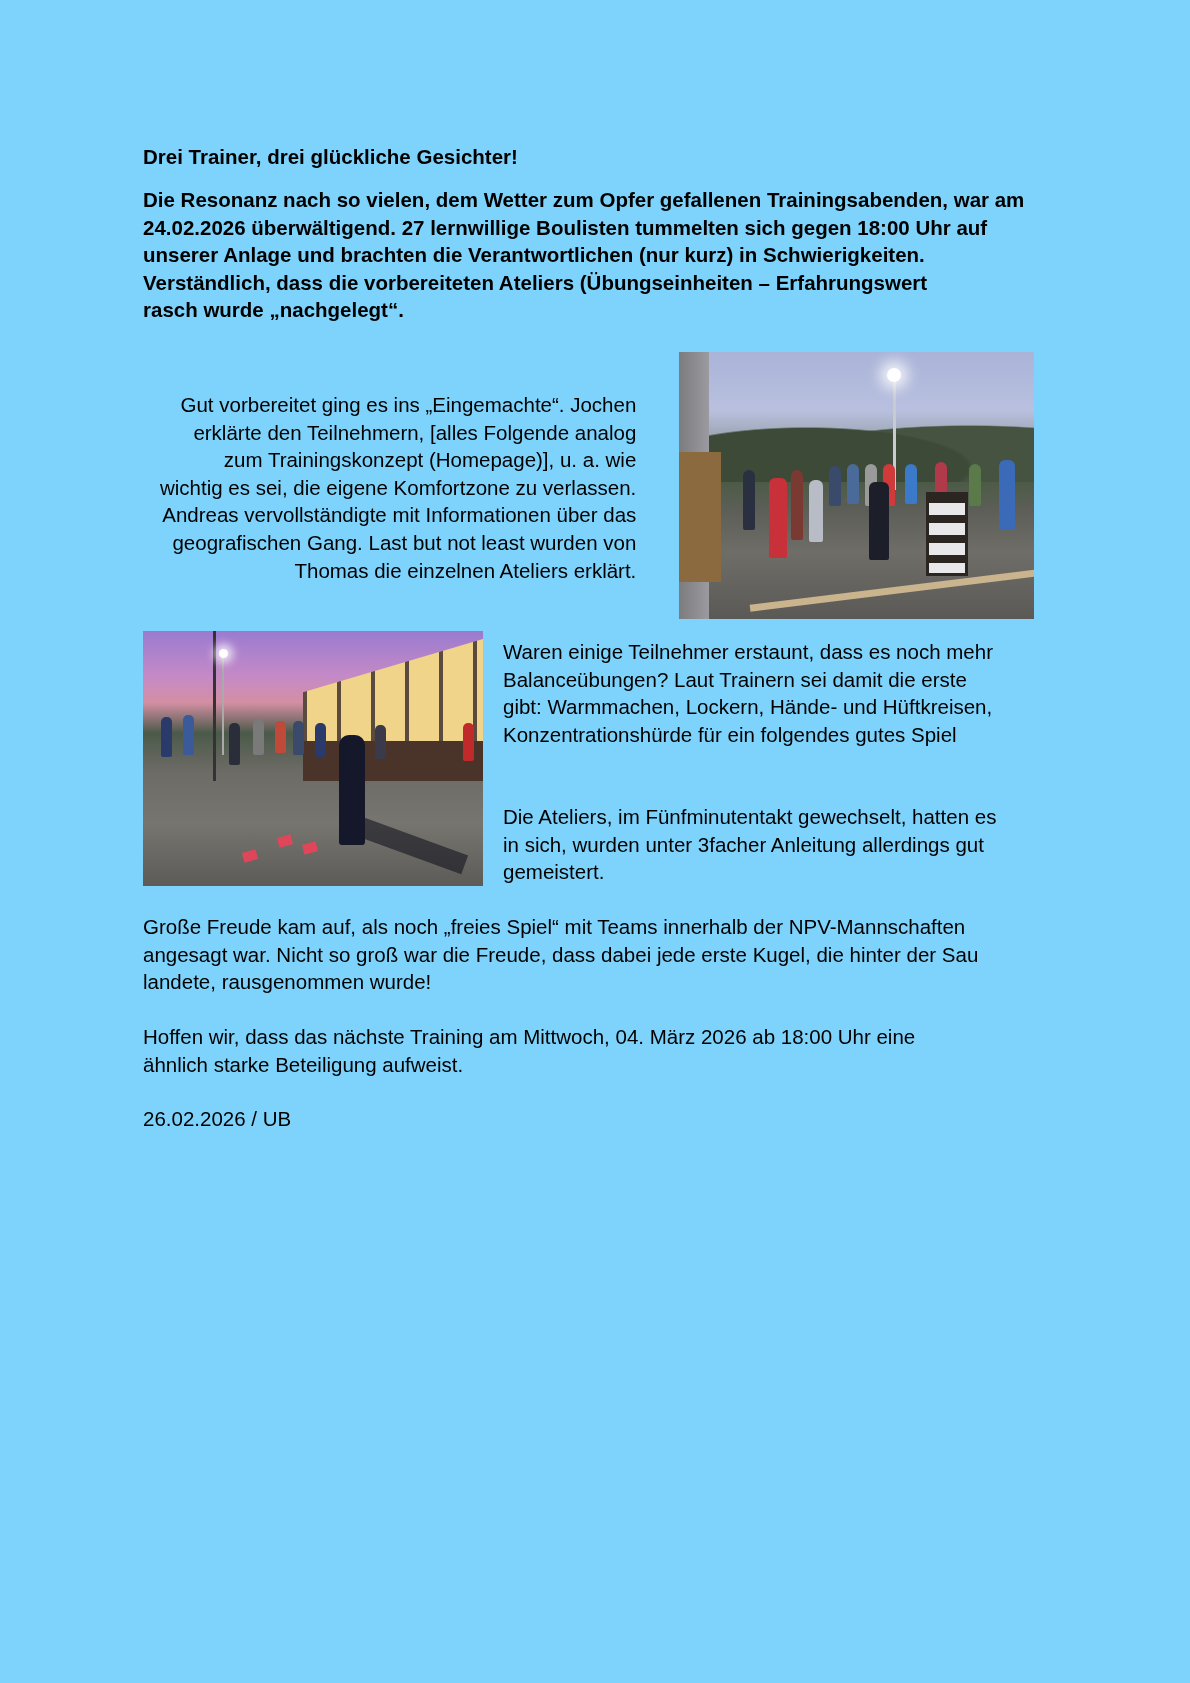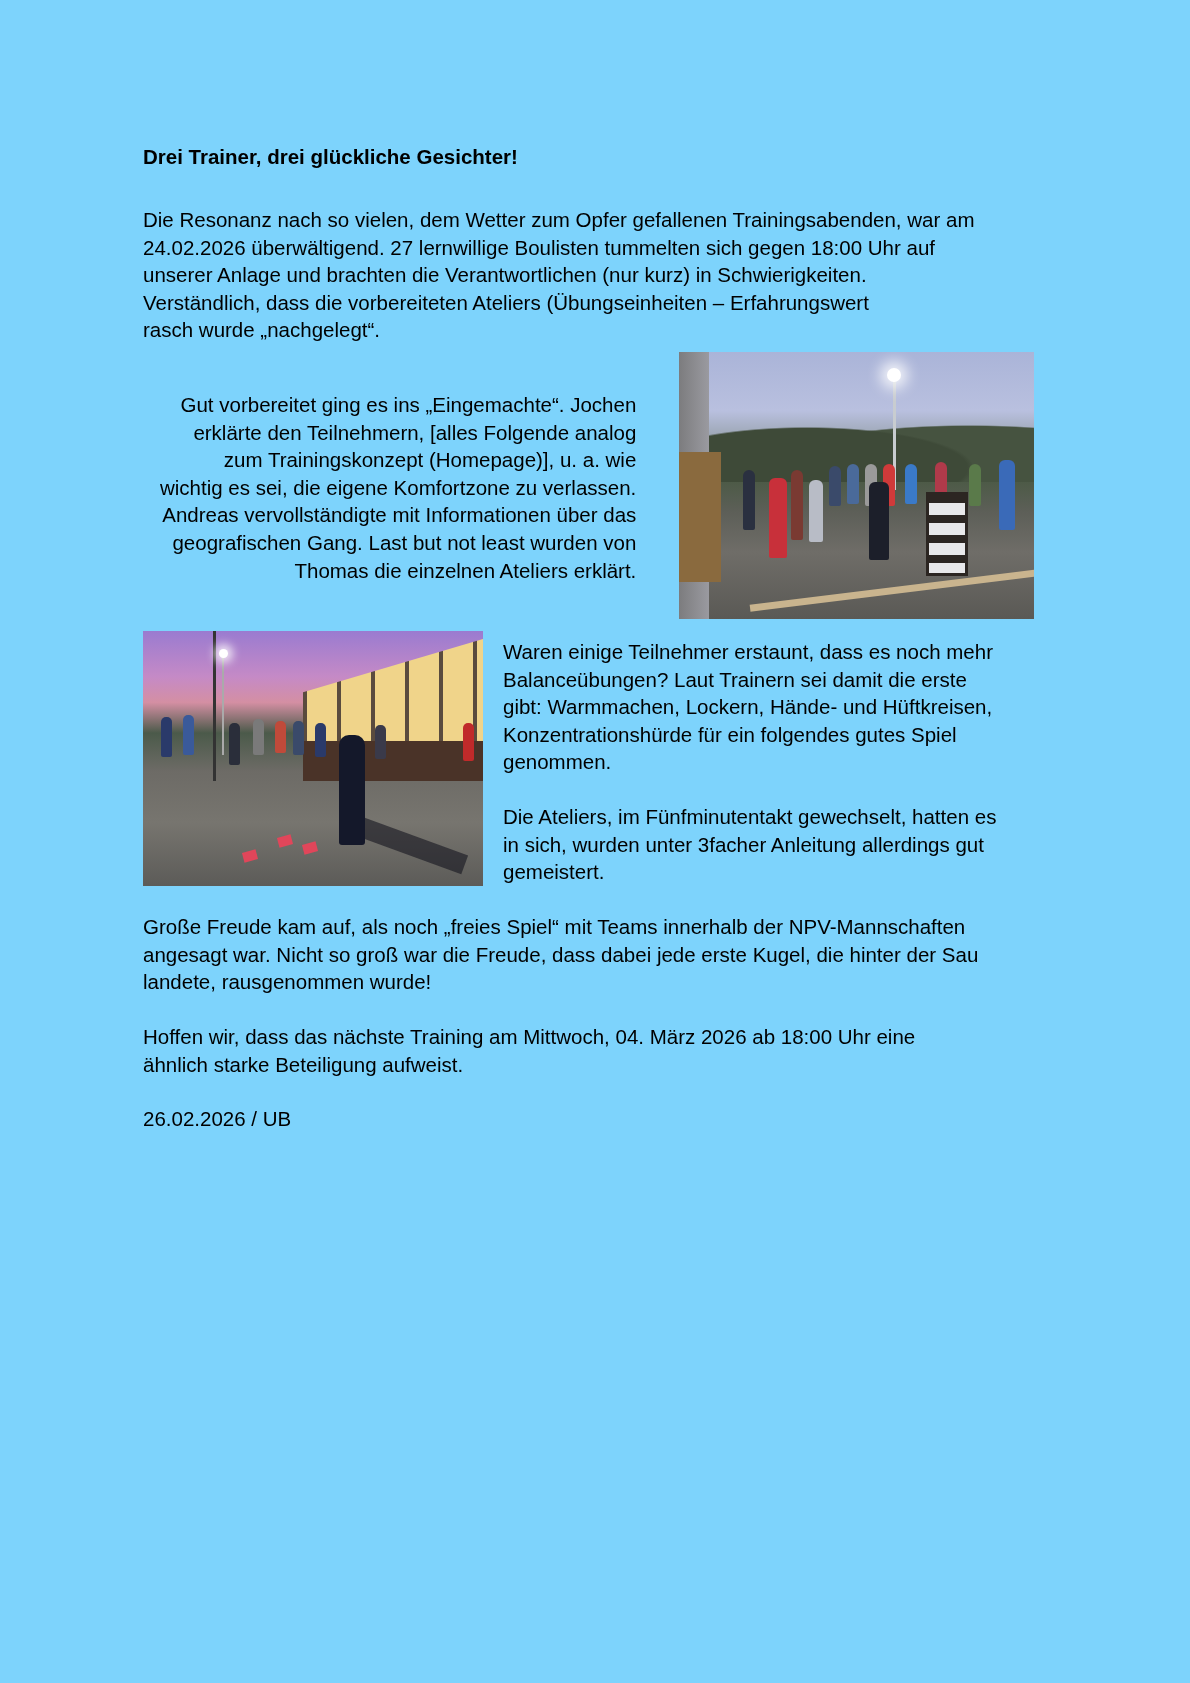--- a/index.html
+++ b/index.html
@@ -46,21 +46,21 @@
   #photo2 .shadow { position:absolute; left:215px; top:205px; width:110px; height:20px; background:rgba(20,20,30,0.6); transform:rotate(20deg); }
   #photo2 .mat { position:absolute; width:14px; height:10px; background:#e0465a; transform:rotate(-15deg); }
 </style>
 </head>
 <body>
 
 <div class="page">
 
   <div class="title">Drei Trainer, drei glückliche Gesichter!</div>
 
-  <div class="txt" style="left:143px; top:206px;">
+  <div class="txt" style="left:143px; top:186px;font-weight:bold;">
     <span class="line">Die Resonanz nach so vielen, dem Wetter zum Opfer gefallenen Trainingsabenden, war am</span>
     <span class="line">24.02.2026 überwältigend. 27 lernwillige Boulisten tummelten sich gegen 18:00 Uhr auf</span>
     <span class="line">unserer Anlage und brachten die Verantwortlichen (nur kurz) in Schwierigkeiten.</span>
     <span class="line">Verständlich, dass die vorbereiteten Ateliers (Übungseinheiten – Erfahrungswert</span>
     <span class="line">rasch wurde „nachgelegt“.</span>
   </div>
 
   <div class="txt" style="left:160px; top:391px;text-align:right;">
     <span class="line">Gut vorbereitet ging es ins „Eingemachte“. Jochen</span>
     <span class="line">erklärte den Teilnehmern, [alles Folgende analog</span>
@@ -114,21 +114,20 @@
     <div class="mat" style="left:100px;top:220px;"></div>
     <div class="mat" style="left:135px;top:205px;"></div>
     <div class="mat" style="left:160px;top:212px;"></div>
   </div>
 
   <div class="txt" style="left:503px; top:638px;">
     <span class="line">Waren einige Teilnehmer erstaunt, dass es noch mehr</span>
     <span class="line">Balanceübungen? Laut Trainern sei damit die erste</span>
     <span class="line">gibt: Warmmachen, Lockern, Hände- und Hüftkreisen,</span>
     <span class="line">Konzentrationshürde für ein folgendes gutes Spiel</span>
-    <span class="line">genommen.</span>
   </div>
 
   <div class="txt" style="left:503px; top:803px;">
     <span class="line">Die Ateliers, im Fünfminutentakt gewechselt, hatten es</span>
     <span class="line">in sich, wurden unter 3facher Anleitung allerdings gut</span>
     <span class="line">gemeistert.</span>
   </div>
 
   <div class="txt" style="left:143px; top:913px;">
     <span class="line">Große Freude kam auf, als noch „freies Spiel“ mit Teams innerhalb der NPV-Mannschaften</span>

